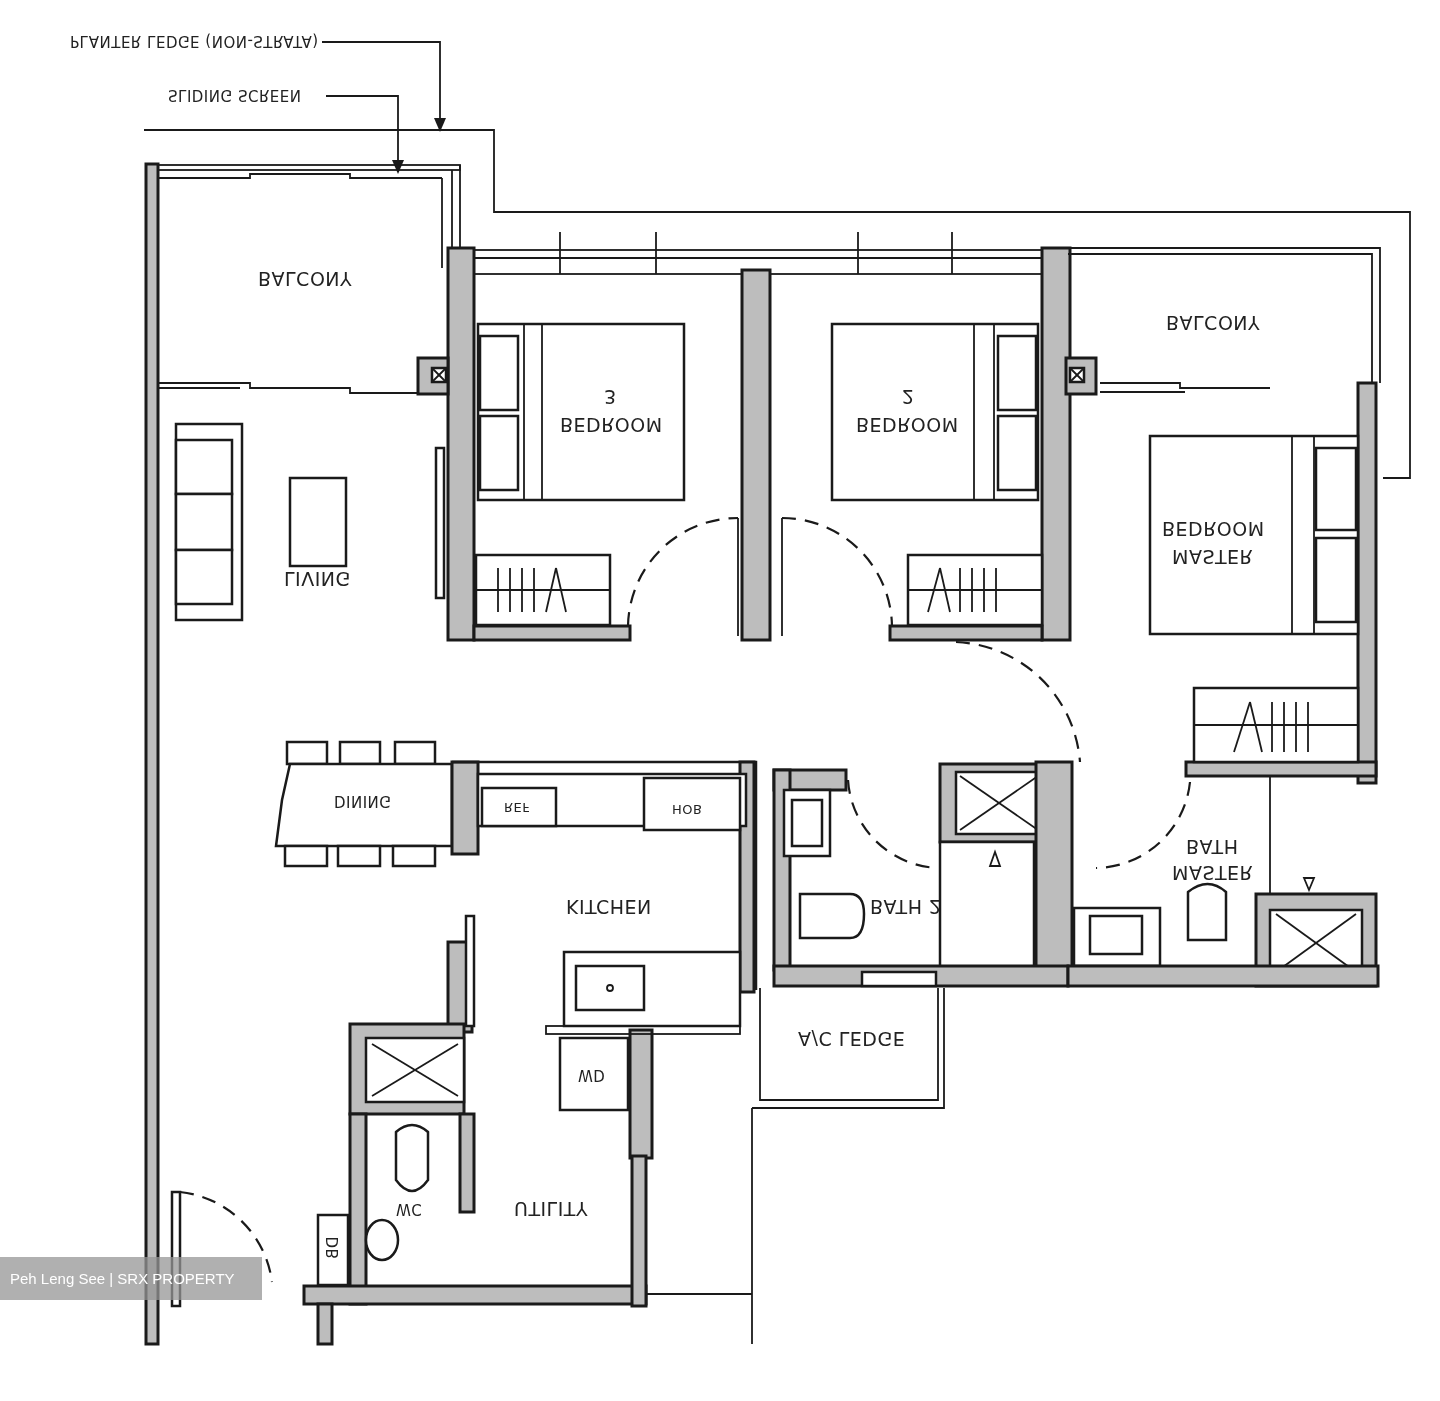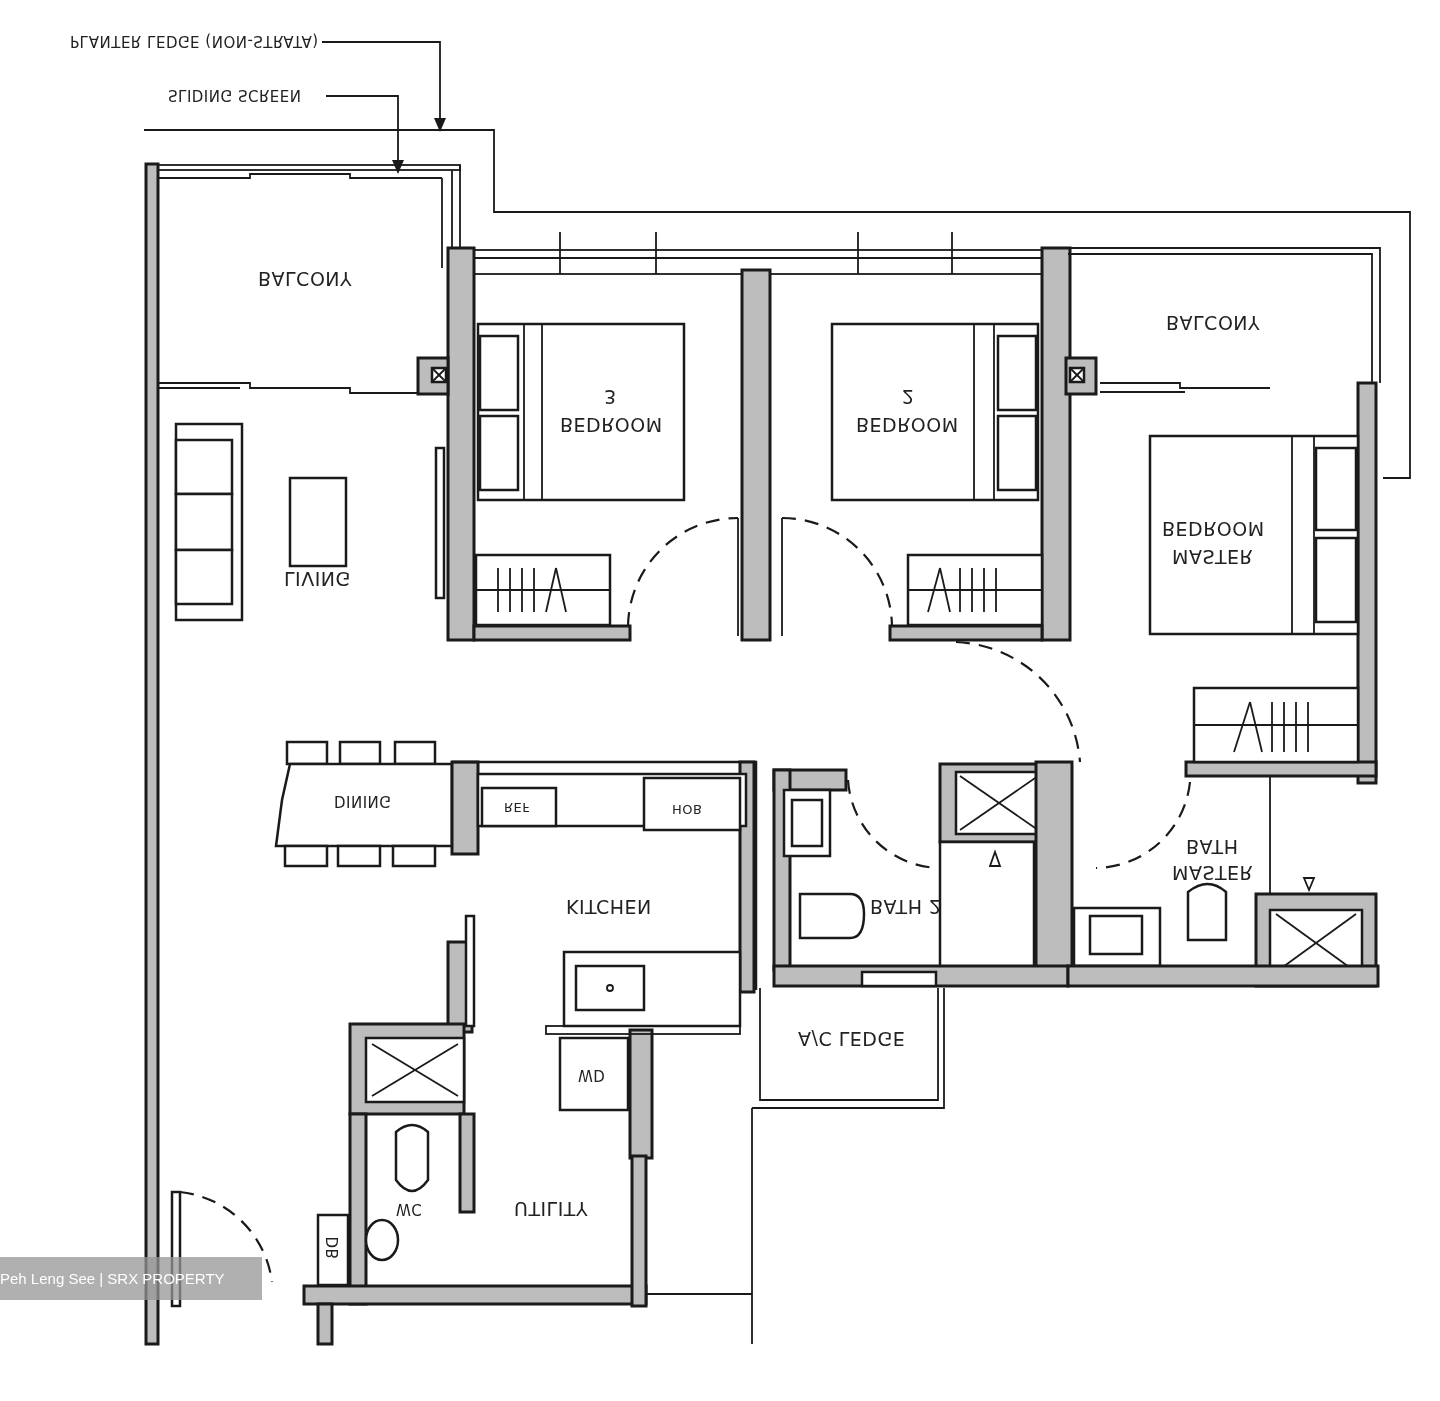--- a/index.html
+++ b/index.html
@@ -7,21 +7,21 @@
     #plan { position: absolute; left: 0; top: 0; width: 1440px; height: 1401px; }
     .wall { fill: #bdbdbd; stroke: #1a1a1a; stroke-width: 3; }
     .line { fill: none; stroke: #1a1a1a; stroke-width: 2.5; }
     .thin { fill: none; stroke: #1a1a1a; stroke-width: 1.8; }
     .furn { fill: #ffffff; stroke: #1a1a1a; stroke-width: 2.5; }
     .dash { fill: none; stroke: #1a1a1a; stroke-width: 2.2; stroke-dasharray: 14 9; }
     .lbl { position: absolute; transform: scaleY(-1); font-family: "DejaVu Sans", sans-serif; font-size: 19px; color: #222; white-space: nowrap; letter-spacing: 0.5px; text-align: center; line-height: 1.05; }
     .lbl.sm { font-size: 15px; }
     .lbl.xs { font-size: 13px; }
     .lbl.rot { transform: rotate(90deg) scaleY(-1); }
-    .watermark { position: absolute; left: 0; top: 1257px; width: 262px; height: 43px; background: rgba(150,150,150,0.75); color: #ffffff; font-family: "Liberation Sans", sans-serif; font-size: 15px; line-height: 43px; box-sizing: border-box; }
+    .watermark { position: absolute; left: 0; top: 1257px; width: 262px; height: 43px; background: rgba(150,150,150,0.75); color: #ffffff; font-family: "Liberation Sans", sans-serif; font-size: 15px; line-height: 43px; padding-left: 10px; box-sizing: border-box; }
   </style>
 </head>
 <body>
 
 <svg id="plan" viewBox="0 0 1440 1401" xmlns="http://www.w3.org/2000/svg">
 
   <g>
     <polyline class="thin" points="322,42 440,42 440,130"></polyline>
     <polygon points="434,118 446,118 440,132" fill="#1a1a1a"></polygon>
     <polyline class="thin" points="326,96 398,96 398,172"></polyline>

